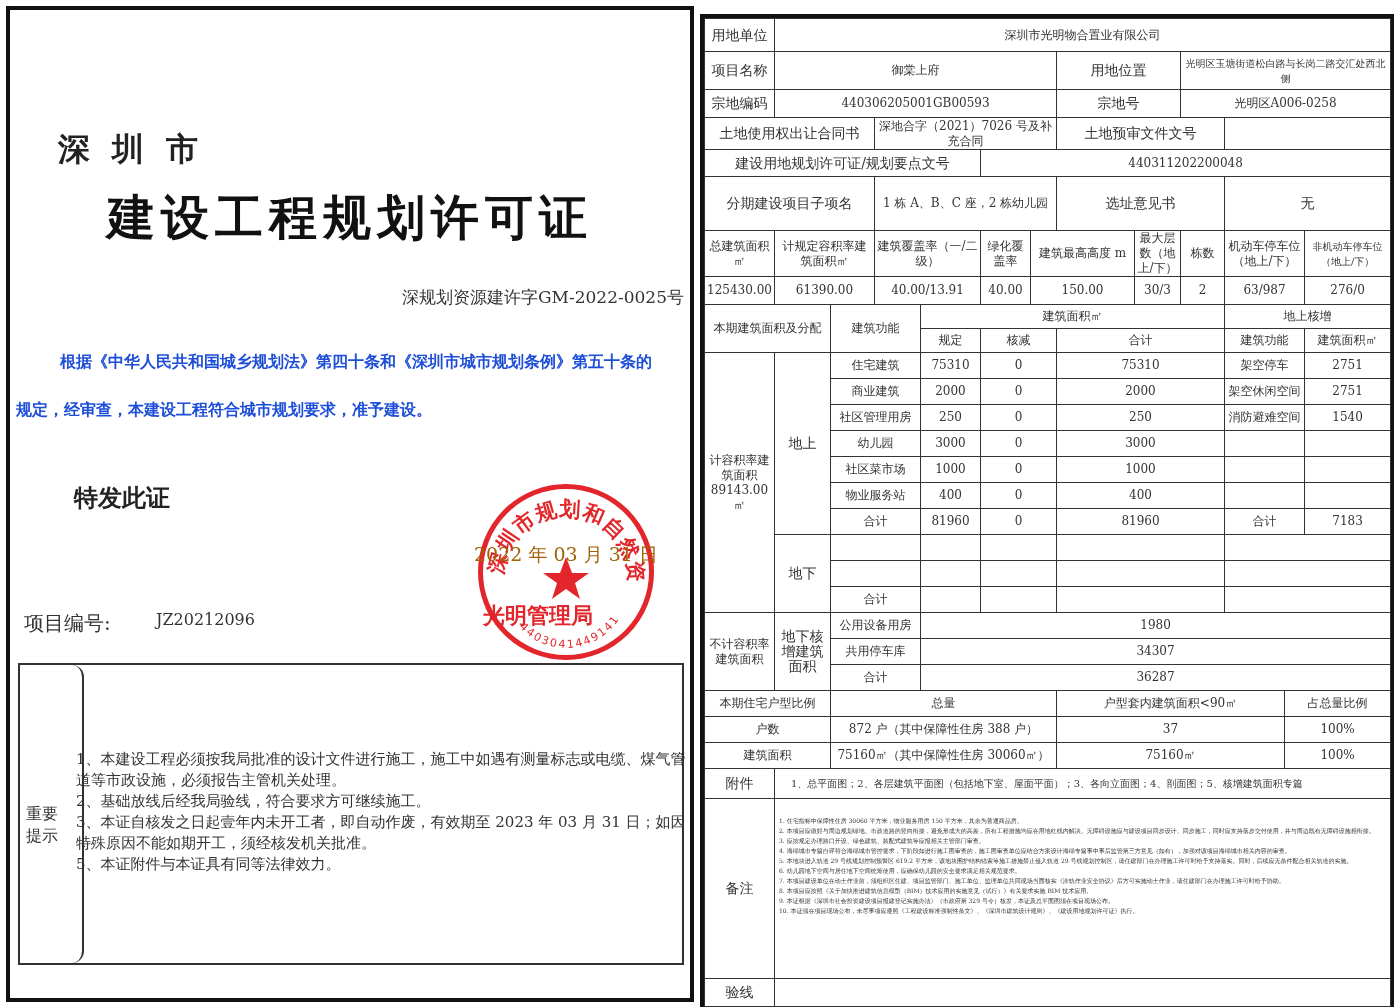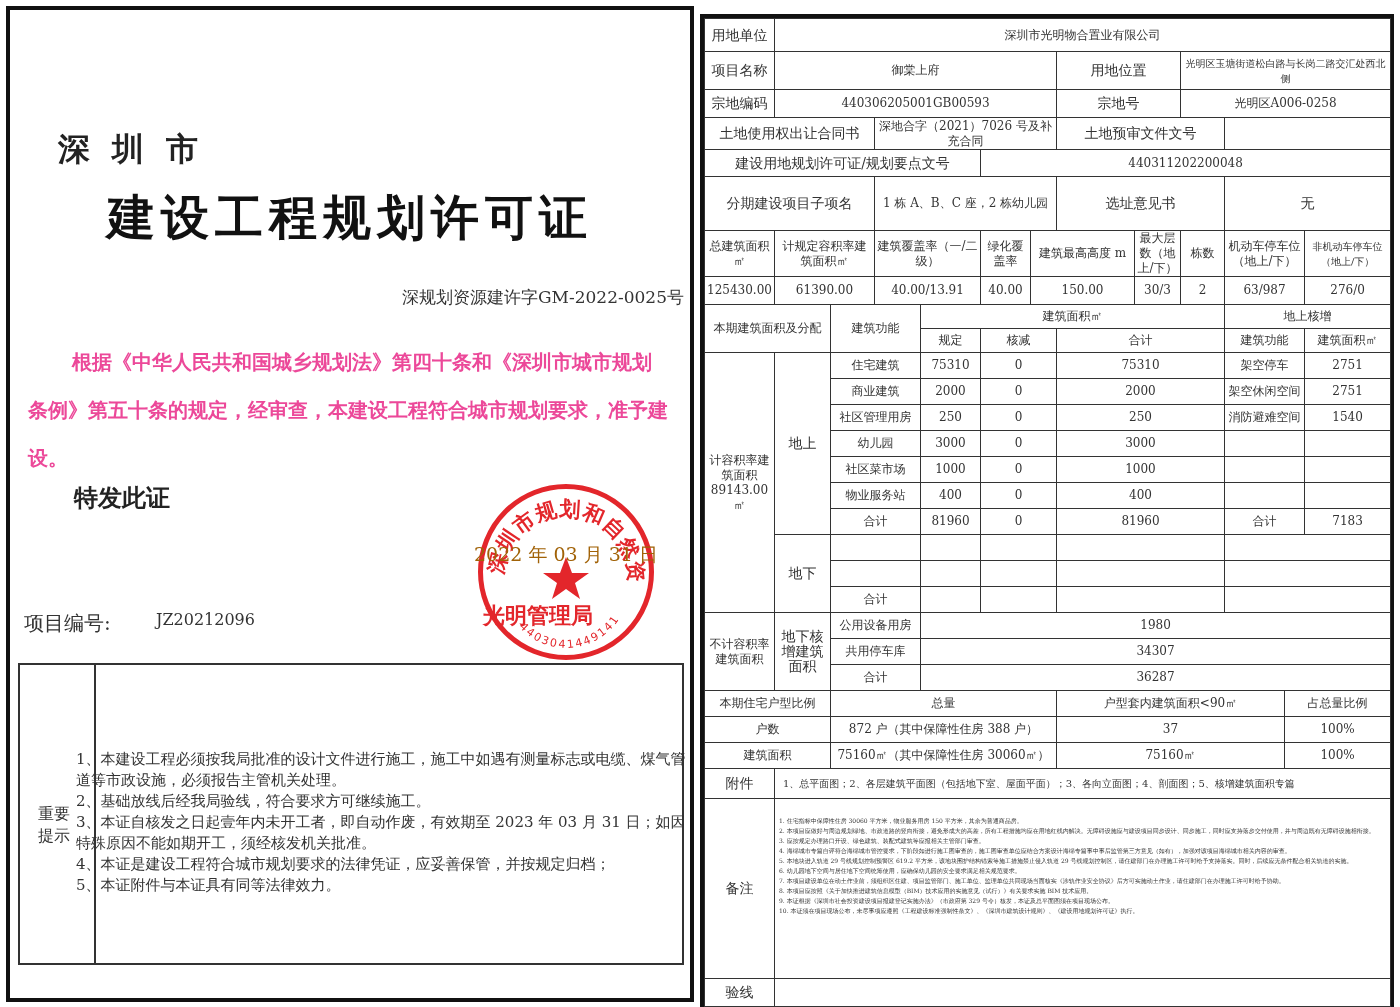--- a/index.html
+++ b/index.html
@@ -16,22 +16,22 @@
     font-size: 32px; letter-spacing: 22px; font-weight: bold; color: #222; margin-left: 48px;
   }
   .main-title {
     position: absolute; left: 0; width: 100%; top: 176px; text-align: center;
     font-size: 48px; letter-spacing: 6px; font-weight: bold; color: #111;
   }
   .permit-no {
     position: absolute; right: 6px; top: 276px; font-size: 17px; color: #333;
   }
   .body-para {
-    position: absolute; left: 18px; top: 328px; width: 640px; font-size: 20px;
-    line-height: 48px; font-weight: bold; color: #ec4899; text-indent: 44px;
+    position: absolute; left: 6px; top: 328px; width: 640px; font-size: 16px;
+    line-height: 48px; font-weight: bold; color: #1d4ed8; text-indent: 44px;
   }
   .issue-text {
     position: absolute; left: 64px; top: 472px; font-size: 24px; font-weight: bold; color: #222;
   }
   .issue-date {
     position: absolute; left: 464px; top: 532px; font-size: 19px; color: #a16207; z-index: 3;
   }
   .project-no-label {
     position: absolute; left: 14px; top: 600px; font-size: 20px; color: #333;
   }
@@ -47,22 +47,23 @@
     position: absolute; left: 0; width: 100%; top: 112px; 
     font-family: "DejaVu Sans", "Liberation Sans", sans-serif;
     font-size: 22px; font-weight: bold; color: #e3262b;
   }
 
   .notice-box {
     position: absolute; left: 8px; top: 653px; width: 666px; height: 302px;
     border: 2px solid #333;
   }
   .notice-label-col {
-    position: absolute; left: 12px; top: 0; width: 64px; height: 100%;
+    position: absolute; left: 0; top: 0; width: 64px; height: 100%;
     border-right: 2px solid #333;
+    border-radius: 12px;
   }
   .notice-label {
     position: absolute; left: 6px; top: 138px; width: 32px; font-size: 16px; line-height: 22px; color: #333;
   }
   .notice-list {
     position: absolute; left: 56px; top: 84px; width: 610px; font-size: 15px; line-height: 21px; color: #333;
   }
 
   
   .right-page {
@@ -113,21 +114,20 @@
   <div class="project-no-value">JZ20212096</div>
 
   <div class="notice-box">
     <div class="notice-label-col">
       <div class="notice-label">重要提示</div>
     </div>
     <div class="notice-list">
       <div>1、本建设工程必须按我局批准的设计文件进行施工，施工中如遇有测量标志或电缆、煤气管道等市政设施，必须报告主管机关处理。</div>
       <div>2、基础放线后经我局验线，符合要求方可继续施工。</div>
       <div>3、本证自核发之日起壹年内未开工者，即自动作废，有效期至 2023 年 03 月 31 日；如因特殊原因不能如期开工，须经核发机关批准。</div>
-      <div>4、本证是建设工程符合城市规划要求的法律凭证，应妥善保管，并按规定归档；</div>
       <div>5、本证附件与本证具有同等法律效力。</div>
     </div>
   </div>
 </div>
 
 <div class="right-page">
   <table class="grid">
     <colgroup>
       <col style="width:70px">
         <col style="width:56px">
@@ -332,21 +332,21 @@
     </tr>
     <tr style="height:26px">
       <td colspan="2">建筑面积</td>
       <td colspan="5">75160㎡（其中保障性住房 30060㎡）</td>
       <td colspan="4">75160㎡</td>
       <td colspan="2">100%</td>
     </tr>
 
     <tr style="height:30px">
       <td class="lbl">附件</td>
-      <td colspan="12" class="sm" style="text-align:left;padding-left:8px">1、总平面图；2、各层建筑平面图（包括地下室、屋面平面）；3、各向立面图；4、剖面图；5、核增建筑面积专篇</td>
+      <td colspan="12" class="sm" style="text-align:left;padding-left:16px">1、总平面图；2、各层建筑平面图（包括地下室、屋面平面）；3、各向立面图；4、剖面图；5、核增建筑面积专篇</td>
     </tr>
 
     <tr style="height:180px">
       <td class="lbl">备注</td>
       <td colspan="12" class="xs notes-list">
         <div style="height:14px"></div>
         <div>1. 住宅指标中保障性住房 30060 平方米，物业服务用房 150 平方米，其余为普通商品房。</div>
         <div>2. 本项目应做好与周边规划绿地、市政道路的竖向衔接，避免形成大的高差，所有工程措施均应在用地红线内解决。无障碍设施应与建设项目同步设计、同步施工，同时应支持落步交付使用，并与周边既有无障碍设施相衔接。</div>
         <div>3. 应按规定办理路口开设、绿色建筑、装配式建筑等应报相关主管部门审查。</div>
         <div>4. 海绵城市专篇自评符合海绵城市管控要求，下阶段如进行施工图审查的，施工图审查单位应结合方案设计海绵专篇事中事后监管第三方意见（如有），加强对该项目海绵城市相关内容的审查。</div>

